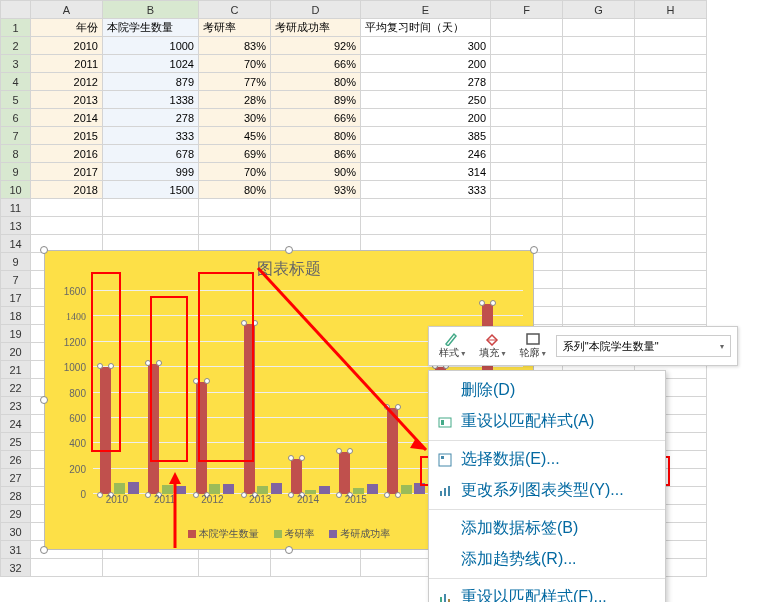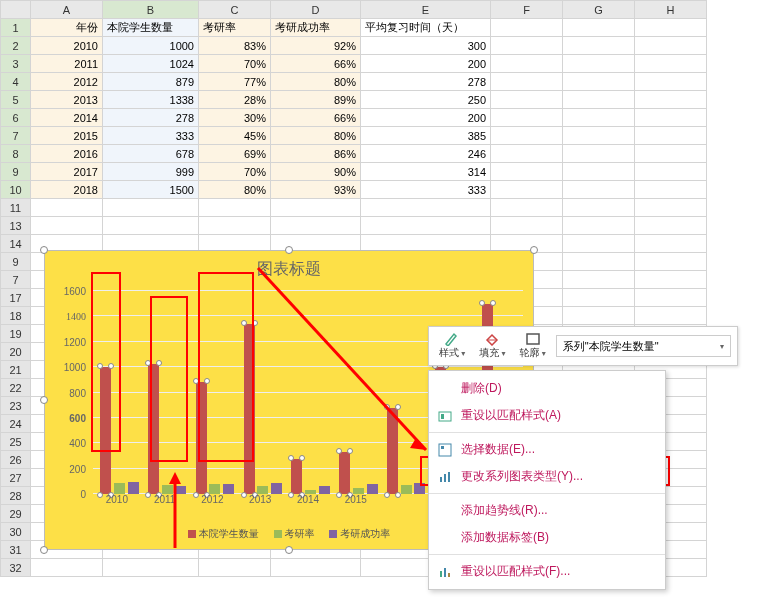--- a/index.html
+++ b/index.html
@@ -55,21 +55,21 @@
     .red-box { position: absolute; border: 2px solid #ff0000; pointer-events: none; }
     .red-arrow { position: absolute; pointer-events: none; }
     
     .mini-toolbar { position: absolute; top: 326px; left: 428px; width: 310px; height: 40px; background: #fff; border: 1px solid #ccc; box-shadow: 1px 1px 3px rgba(0,0,0,0.15); display: flex; align-items: center; padding: 2px 6px; gap: 6px; z-index: 20; }
     .tb-btn { display: flex; flex-direction: column; align-items: center; font-size: 10px; color: #333; padding: 2px 4px; cursor: pointer; }
     .tb-icon { width: 18px; height: 14px; display: flex; align-items: center; justify-content: center; }
     .tb-caret { font-size: 8px; color: #666; }
     .series-box { flex: 1; border: 1px solid #ccc; height: 22px; padding: 2px 6px; font-size: 11px; display: flex; align-items: center; justify-content: space-between; }
     
     .context-menu { position: absolute; top: 370px; left: 428px; width: 238px; background: #fff; border: 1px solid #ccc; box-shadow: 2px 2px 5px rgba(0,0,0,0.2); z-index: 20; padding: 4px 0; }
-    .ctx-item { padding: 5px 10px 5px 32px; font-size: 12px; color: #be185d; cursor: pointer; position: relative; }
+    .ctx-item { padding: 5px 10px 5px 32px; font-size: 16px; color: #0369a1; cursor: pointer; position: relative; }
     .ctx-icon { position: absolute; left: 8px; top: 50%; transform: translateY(-50%); width: 16px; height: 16px; display: flex; align-items: center; justify-content: center; font-size: 12px; color: #555; }
     .ctx-sep { border-top: 1px solid #e0e0e0; margin: 3px 0; }
   </style>
 </head>
 <body>
 
 <table class="spreadsheet">
   <tbody>
       <tr>
     <th class="corner"></th>
@@ -436,21 +436,21 @@
   <div class="chart-handle ch-mr"></div>
   <div class="chart-handle ch-bl"></div>
   <div class="chart-handle ch-bm"></div>
   <div class="chart-handle ch-br"></div>
 
   <div class="chart-title">图表标题</div>
   <div class="y-axis" id="y-axis">
       <div class="y-tick" style="bottom: 0%; top: auto; transform: translateY(50%);">0</div>
       <div class="y-tick" style="bottom: 12.5%; top: auto; transform: translateY(50%);">200</div>
       <div class="y-tick" style="bottom: 25%; top: auto; transform: translateY(50%);">400</div>
-      <div class="y-tick" style="bottom: 37.5%; top: auto; transform: translateY(50%); font-weight: bold;">600</div>
+      <div class="y-tick" style="bottom: 37.5%; top: auto; transform: translateY(50%);">600</div>
       <div class="y-tick" style="bottom: 50%; top: auto; transform: translateY(50%);">800</div>
       <div class="y-tick" style="bottom: 62.5%; top: auto; transform: translateY(50%);">1000</div>
       <div class="y-tick" style="bottom: 75%; top: auto; transform: translateY(50%);">1200</div>
       <div class="y-tick" style="bottom: 87.5%; top: auto; transform: translateY(50%); font-family: Liberation Serif, serif;">1400</div>
       <div class="y-tick" style="bottom: 100%; top: auto; transform: translateY(50%);">1600</div>
     </div>
   <div class="plot-area" id="plot-area">
       <div class="gridline" style="bottom: 0%;"></div>
       <div class="gridline" style="bottom: 12.5%;"></div>
       <div class="gridline" style="bottom: 25%;"></div>
@@ -608,24 +608,24 @@
       <svg width="14" height="14" viewBox="0 0 14 14">
           <rect x="2" y="7" width="2" height="5" fill="#48a"></rect>
           <rect x="6" y="4" width="2" height="8" fill="#48a"></rect>
           <rect x="10" y="2" width="2" height="10" fill="#48a"></rect>
         </svg>
     </span>
     <span>更改系列图表类型(Y)...</span>
   </div>
   <div class="ctx-sep"></div>
   <div class="ctx-item">
+    <span>添加数据标签(B)</span>
+  </div>
+  <div class="ctx-item">
     <span>添加趋势线(R)...</span>
-  </div>
-  <div class="ctx-item">
-    <span>添加数据标签(B)</span>
   </div>
   <div class="ctx-sep"></div>
   <div class="ctx-item">
     <span class="ctx-icon">
       <svg width="14" height="14" viewBox="0 0 14 14">
           <rect x="2" y="6" width="2" height="6" fill="#4a8"></rect>
           <rect x="6" y="3" width="2" height="9" fill="#48a"></rect>
           <rect x="10" y="8" width="2" height="4" fill="#a84"></rect>
         </svg>
     </span>

